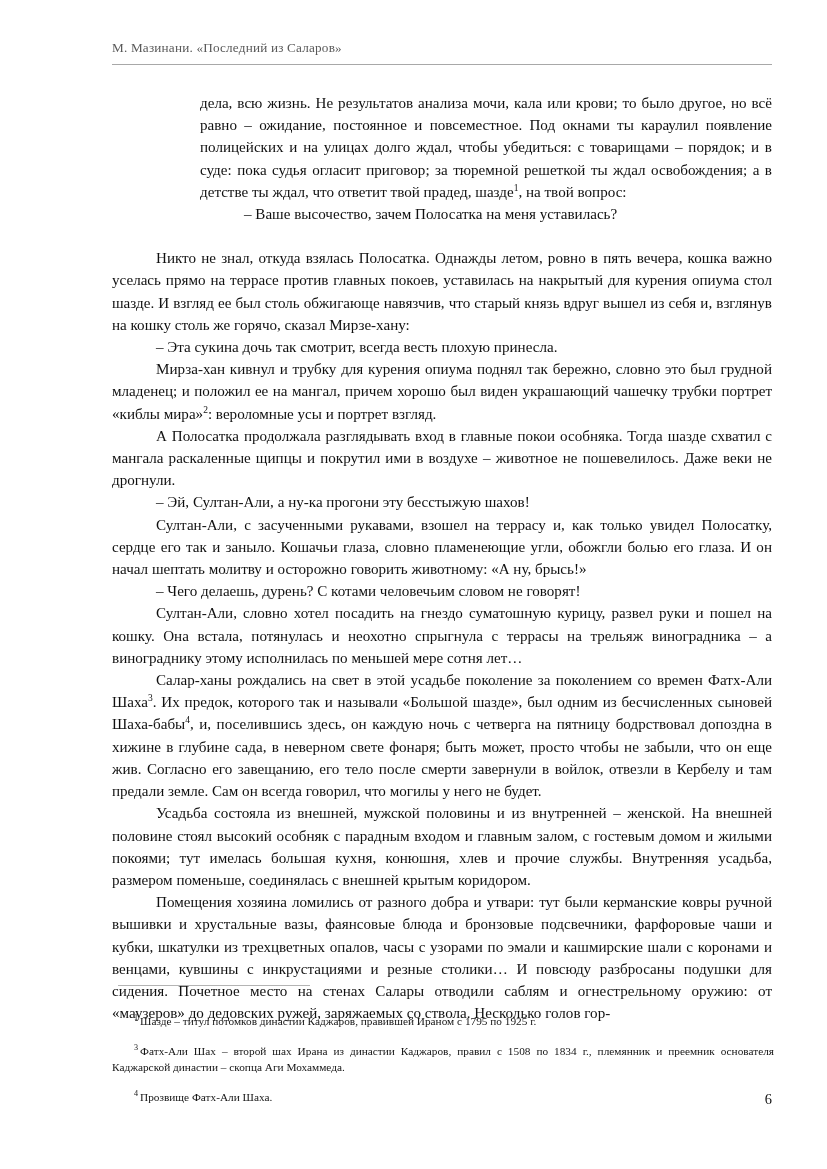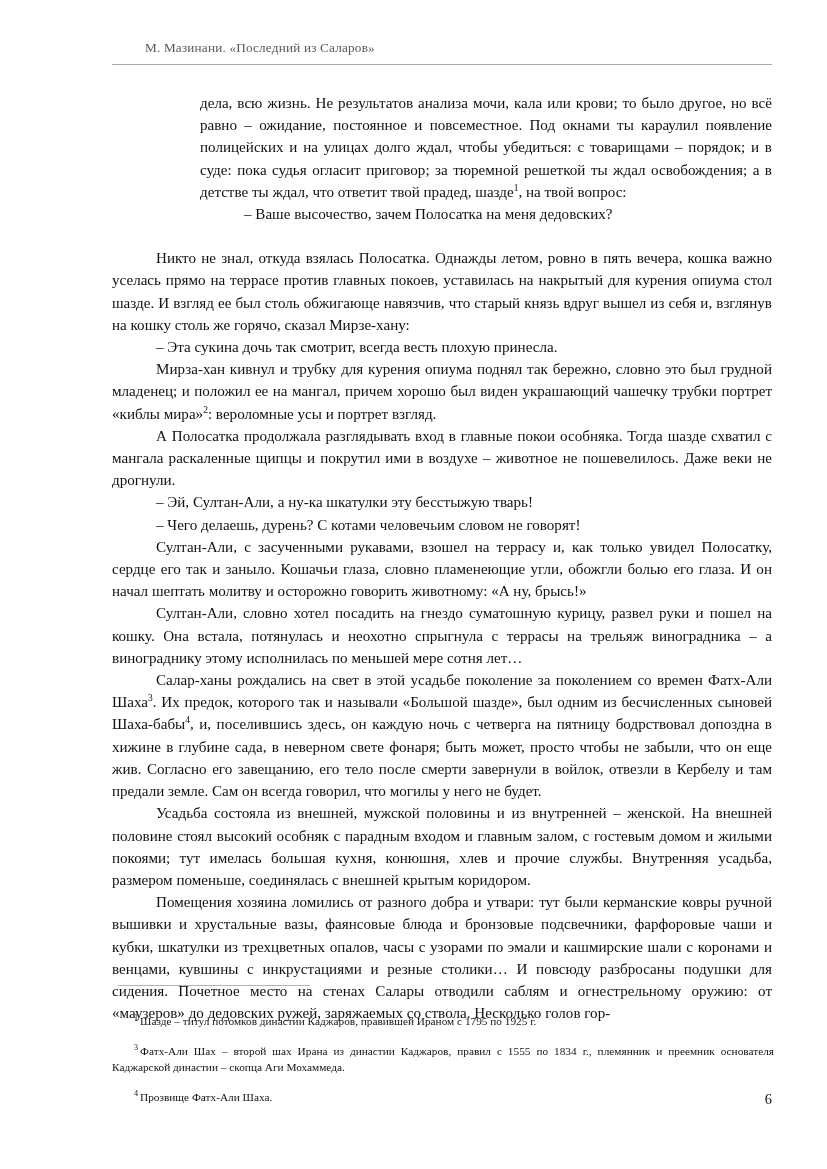--- a/index.html
+++ b/index.html
@@ -21,21 +21,20 @@
     margin: 0 auto;
     overflow: hidden;
   }
 
   
   .header {
     position: absolute;
     left: 112px;
     top: 40px;
     width: 660px;
-    margin-left: 33px;
   }
   .header-text {
     font-size: 13.2px;
     color: #595959;
     letter-spacing: 0.2px;
     white-space: nowrap;
     line-height: 1.2;
   }
   .header-rule {
     position: absolute;
@@ -128,53 +127,53 @@
 
   <div class="header">
     <div class="header-text">М.  Мазинани.  «Последний из Саларов»</div>
   </div>
   <div class="header-rule"></div>
 
   <div class="body-area">
 
     <div class="block-indent">
       <p class="no-indent"><span>дела, всю жизнь. Не результатов анализа мочи, кала или крови; то было другое, но всё равно – ожидание, постоянное и повсеместное. Под окнами ты караулил появление полицейских и на улицах долго ждал, чтобы убедиться: с товарищами – порядок; и в суде: пока судья огласит приговор; за тюремной решеткой ты ждал освобождения; а в детстве ты ждал, что ответит твой прадед, шазде</span><sup>1</sup><span>, на твой вопрос:</span></p>
-      <p class="indent-first">– Ваше высочество, зачем Полосатка на меня дедовских?</p>
+      <p class="indent-first">– Ваше высочество, зачем Полосатка на меня уставилась?</p>
     </div>
 
     <div class="gap-para">
 
       <p class="indent-first">Никто не знал, откуда взялась Полосатка. Однажды летом, ровно в пять вечера, кошка важно уселась прямо на террасе против главных покоев, уставилась на накрытый для курения опиума стол шазде. И взгляд ее был столь обжигающе навязчив, что старый князь вдруг вышел из себя и, взглянув на кошку столь же горячо, сказал Мирзе-хану:</p>
 
       <p class="indent-first">– Эта сукина дочь так смотрит, всегда весть плохую принесла.</p>
 
       <p class="indent-first"><span>Мирза-хан кивнул и трубку для курения опиума поднял так бережно, словно это был грудной младенец; и положил ее на мангал, причем хорошо был виден украшающий чашечку трубки портрет «киблы мира»</span><sup>2</sup><span>: вероломные усы и портрет взгляд.</span></p>
 
       <p class="indent-first">А Полосатка продолжала разглядывать вход в главные покои особняка. Тогда шазде схватил с мангала раскаленные щипцы и покрутил ими в воздухе – животное не пошевелилось. Даже веки не дрогнули.</p>
 
-      <p class="indent-first">– Эй, Султан-Али, а ну-ка шкатулки эту бесстыжую тварь!</p>
+      <p class="indent-first">– Эй, Султан-Али, а ну-ка прогони эту бесстыжую шахов!</p>
+
+      <p class="indent-first">Султан-Али, с засученными рукавами, взошел на террасу и, как только увидел Полосатку, сердце его так и заныло. Кошачьи глаза, словно пламенеющие угли, обожгли болью его глаза. И он начал шептать молитву и осторожно говорить животному: «А ну, брысь!»</p>
 
       <p class="indent-first">– Чего делаешь, дурень? С котами человечьим словом не говорят!</p>
-
-      <p class="indent-first">Султан-Али, с засученными рукавами, взошел на террасу и, как только увидел Полосатку, сердце его так и заныло. Кошачьи глаза, словно пламенеющие угли, обожгли болью его глаза. И он начал шептать молитву и осторожно говорить животному: «А ну, брысь!»</p>
 
       <p class="indent-first">Султан-Али, словно хотел посадить на гнездо суматошную курицу, развел руки и пошел на кошку. Она встала, потянулась и неохотно спрыгнула с террасы на трельяж виноградника – а винограднику этому исполнилась по меньшей мере сотня лет…</p>
 
       <p class="indent-first"><span>Салар-ханы рождались на свет в этой усадьбе поколение за поколением со времен Фатх-Али Шаха</span><sup>3</sup><span>. Их предок, которого так и называли «Большой шазде», был одним из бесчисленных сыновей Шаха-бабы</span><sup>4</sup><span>, и, поселившись здесь, он каждую ночь с четверга на пятницу бодрствовал допоздна в хижине в глубине сада, в неверном свете фонаря; быть может, просто чтобы не забыли, что он еще жив. Согласно его завещанию, его тело после смерти завернули в войлок, отвезли в Кербелу и там предали земле. Сам он всегда говорил, что могилы у него не будет.</span></p>
 
       <p class="indent-first">Усадьба состояла из внешней, мужской половины и из внутренней – женской. На внешней половине стоял высокий особняк с парадным входом и главным залом, с гостевым домом и жилыми покоями; тут имелась большая кухня, конюшня, хлев и прочие службы. Внутренняя усадьба, размером поменьше, соединялась с внешней крытым коридором.</p>
 
       <p class="indent-first">Помещения хозяина ломились от разного добра и утвари: тут были керманские ковры ручной вышивки и хрустальные вазы, фаянсовые блюда и бронзовые подсвечники, фарфоровые чаши и кубки, шкатулки из трехцветных опалов, часы с узорами по эмали и кашмирские шали с коронами и венцами, кувшины с инкрустациями и резные столики… И повсюду разбросаны подушки для сидения. Почетное место на стенах Салары отводили саблям и огнестрельному оружию: от «маузеров» до дедовских ружей, заряжаемых со ствола. Несколько голов гор-</p>
 
     </div>
   </div>
 
   <div class="fn-rule"></div>
 
   <div class="footnotes">
     <p class="footnote"><sup>1</sup><span>Шазде – титул потомков династии Каджаров, правившей Ираном с 1795 по 1925 г.</span></p>
-    <p class="footnote"><sup>3</sup><span>Фатх-Али Шах – второй шах Ирана из династии Каджаров, правил с 1555 по 1834 г., племянник и преемник основателя Каджарской династии – скопца Аги Мохаммеда.</span></p>
+    <p class="footnote"><sup>3</sup><span>Фатх-Али Шах – второй шах Ирана из династии Каджаров, правил с 1508 по 1834 г., племянник и преемник основателя Каджарской династии – скопца Аги Мохаммеда.</span></p>
     <p class="footnote"><sup>4</sup><span>Прозвище Фатх-Али Шаха.</span></p>
   </div>
 
   <div class="folio">6</div>
 
 </div>
 
 </body></html>

